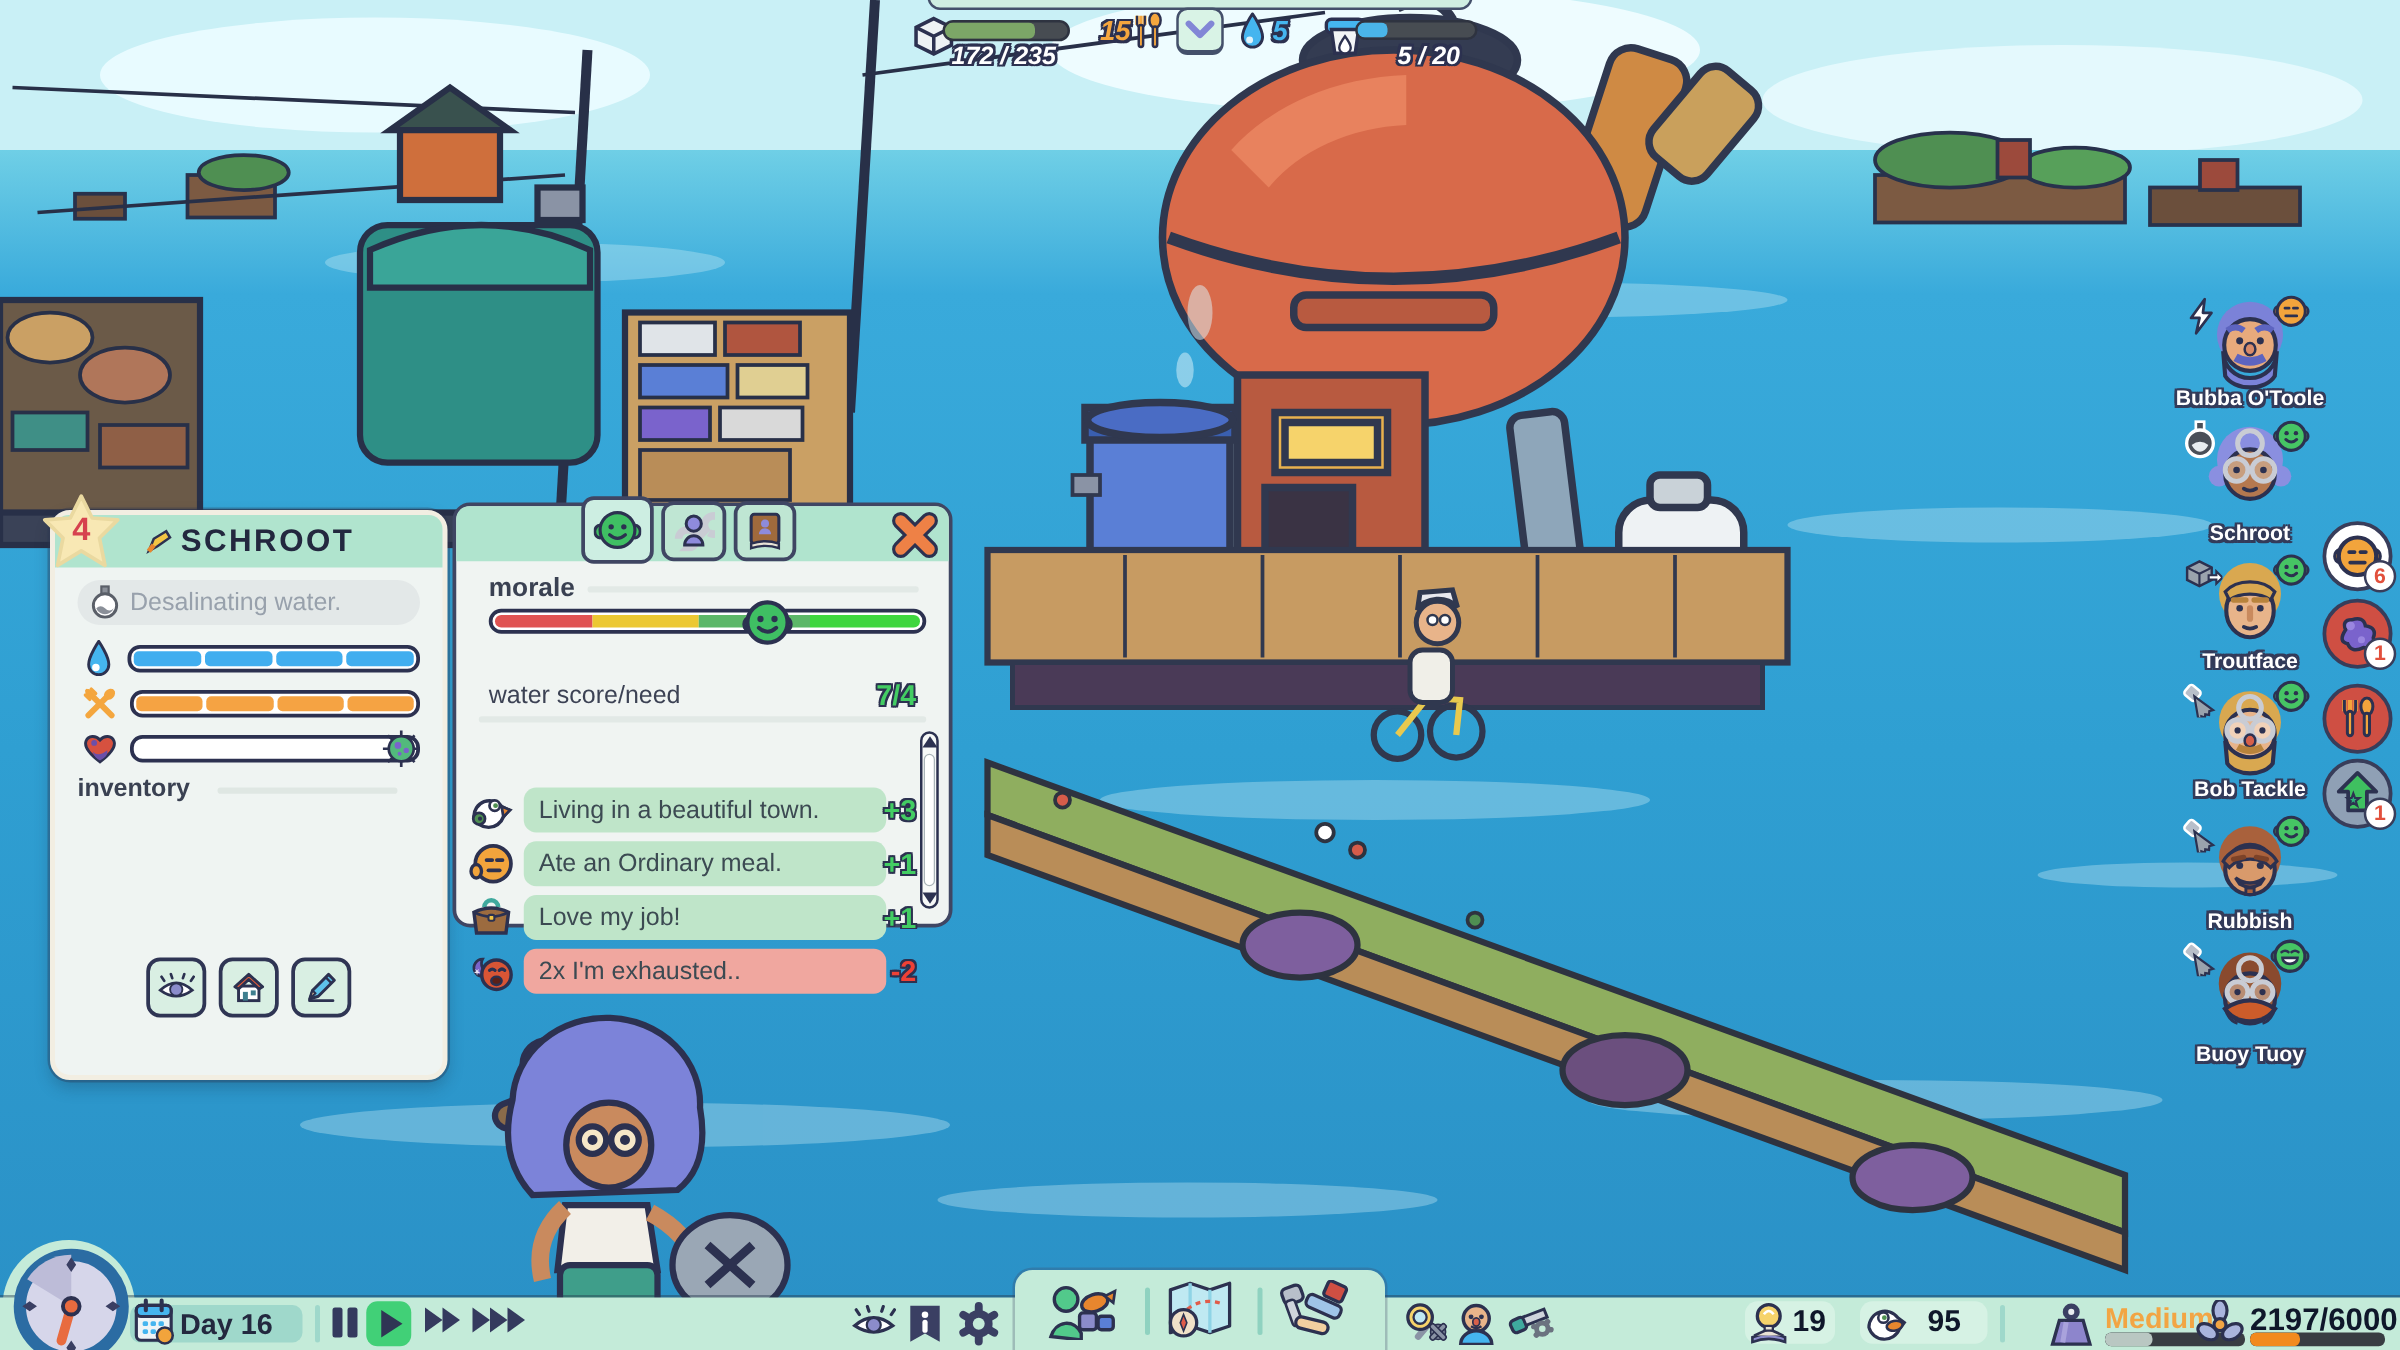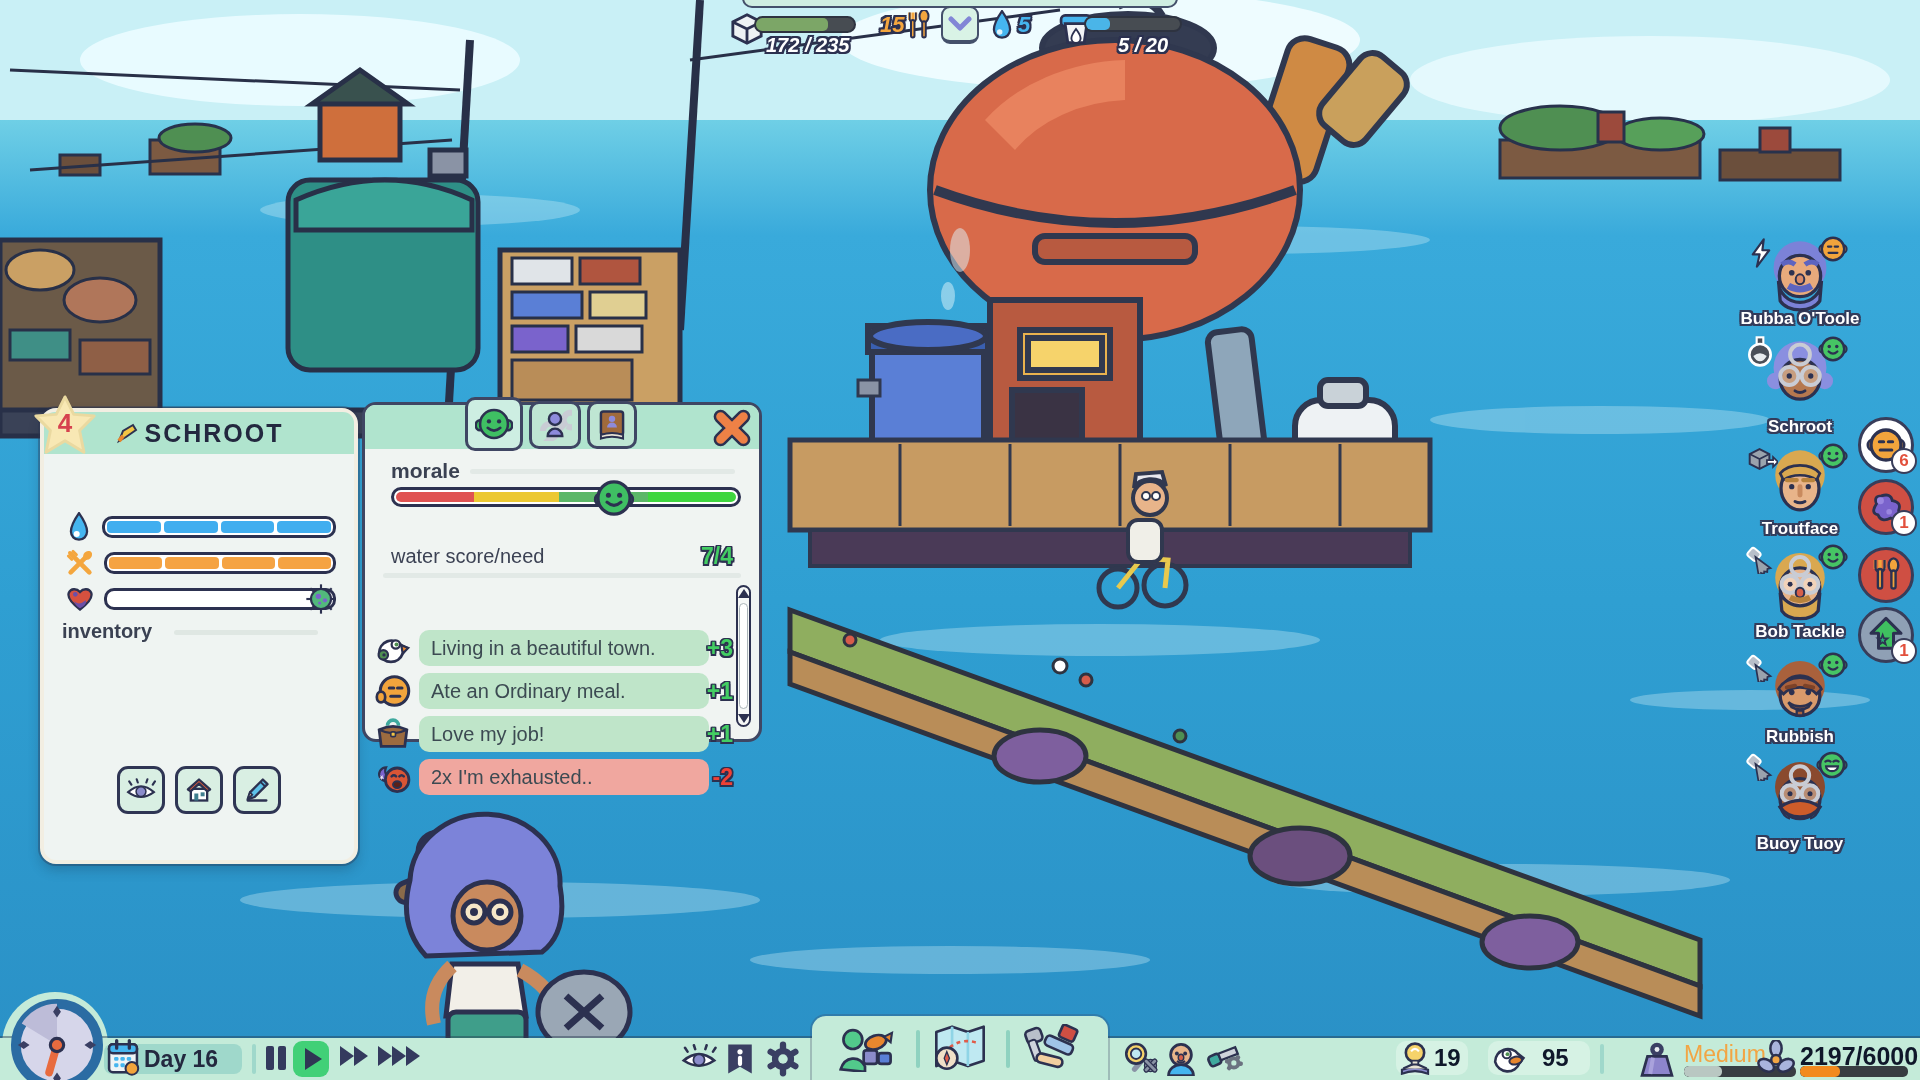--- a/index.html
+++ b/index.html
@@ -243,21 +243,21 @@
 <div class="abs top-mint"></div>
 
 <div class="abs" style="left:730px;top:8px;z-index:6">
   <svg class="abs" style="left:0;top:4px" width="34" height="34" viewBox="0 0 24 24">
     <path d="M12 2 L22 7 L22 17 L12 22 L2 17 L2 7 Z" fill="#eef2f4" stroke="#2c3150" stroke-width="2"></path>
     <path d="M2 7 L12 12 L22 7 M12 12 L12 22" fill="none" stroke="#2c3150" stroke-width="2"></path>
   </svg>
   <div class="abs bar-track" style="left:24px;top:8px;width:102px;height:17px">
     <div class="bar-fill" style="background: rgb(124, 166, 103); width: 73%;"></div>
   </div>
-  <div class="abs topnum ot-w" style="left:36px;top:26px;width:110px;text-align:left">172 / 235</div>
+  <div class="abs topnum ot-w" style="left:18px;top:26px;width:110px;text-align:center">172 / 235</div>
 </div>
 
 <div class="abs topnum ot-or" style="left:880px;top:12px;z-index:6;font-size:22px">15</div>
 <svg class="abs" style="left:906px;top:10px;z-index:6" width="26" height="30" viewBox="0 0 20 24">
   <g stroke="#2c3150" stroke-width="1.6" fill="#f4a63e">
     <path d="M5 2 l0 6 M2.5 2 l0 6 M7.5 2 l0 6" stroke-width="2.2" fill="none" stroke="#f4a63e"></path>
     <path d="M2.5 2 l0 5 a2.5 2.5 0 0 0 5 0 l0 -5" fill="none" stroke="#2c3150" stroke-width="1.4"></path>
     <rect x="3.6" y="8" width="2.8" height="14" rx="1.4"></rect>
     <ellipse cx="14" cy="5" rx="3.6" ry="5"></ellipse>
     <rect x="12.6" y="9" width="2.8" height="13" rx="1.4"></rect>
@@ -294,20 +294,28 @@
       <path d="M4 20 L8 10 L18 4 L21 9 L11 16 Z" fill="#f2c544" stroke="#2c3150" stroke-width="2"></path>
       <path d="M4 20 L8 15" stroke="#e8862e" stroke-width="4"></path>
     </svg>
     <span class="char-name">SCHROOT</span>
   </div>
   <div class="star-badge">
     <svg width="70" height="70" viewBox="0 0 48 48">
       <path d="M24 2 L30 14 L44 15 L34 25 L37 40 L24 32 L11 40 L14 25 L4 15 L18 14 Z" fill="#f8e8b4" stroke="#ead9a0" stroke-width="2" stroke-linejoin="round"></path>
     </svg>
     <div class="abs" style="left:0;top:14px;width:70px;text-align:center;font-size:26px;font-weight:bold;color:#d6424e">4</div>
+  </div>
+  <div class="status-pill">
+    <svg width="24" height="28" viewBox="0 0 20 24">
+      <rect x="7.5" y="1" width="5" height="6" fill="#8a8f98" stroke="#5a5f68" stroke-width="1.5"></rect>
+      <circle cx="10" cy="14" r="8" fill="#fff" stroke="#5a5f68" stroke-width="2"></circle>
+      <path d="M4 16 a6.5 6.5 0 0 0 12 0 q-3 3 -6 0 t-6 0 Z" fill="#8a8f98"></path>
+    </svg>
+    <span class="status-txt">Desalinating water.</span>
   </div>
 
   <div class="stat-row" style="top:102px">
     <svg width="26" height="30" viewBox="0 0 20 26">
       <path d="M10 1 C10 1 3 11 3 17 a7 7 0 0 0 14 0 C17 11 10 1 10 1 Z" fill="#45b5ef" stroke="#2c3150" stroke-width="2"></path>
       <circle cx="8" cy="19" r="2.6" fill="#fff"></circle>
     </svg>
     <div class="seg-track">
         <div class="seg" style="background:#41aeef"></div>
         <div class="seg" style="background:#41aeef"></div>
@@ -872,21 +880,21 @@
 </div>
 
 <div class="abs vdiv" style="left:1600px;top:1044px;height:30px;z-index:21"></div>
 
 <svg class="abs" style="left:1636px;top:1040px;z-index:21" width="42" height="38" viewBox="0 0 30 28">
   <circle cx="15" cy="7" r="5" fill="#3a3f63"></circle>
   <circle cx="15" cy="7" r="1.8" fill="#e8ecef"></circle>
   <path d="M8 12 L22 12 L26 26 L4 26 Z" fill="#8d85cc" stroke="#2c3150" stroke-width="2"></path>
   <path d="M12 13 L10 25" stroke="#a9a2dc" stroke-width="3"></path>
 </svg>
-<div class="abs" style="left:1684px;top:1041px;z-index:21;font-size:23px;font-weight:normal;color:#f2a544">Medium</div>
+<div class="abs" style="left:1684px;top:1041px;z-index:21;font-size:23px;font-weight:bold;color:#f2a544">Medium</div>
 <div class="abs mini-track" style="left:1684px;top:1066px;width:112px">
   <div class="mini-fill" style="background: rgb(185, 199, 194); width: 34%;"></div>
 </div>
 
 <svg class="abs" style="left:1756px;top:1040px;z-index:21" width="40" height="38" viewBox="0 0 28 27">
   <g fill="#a9b4dc" stroke="#2c3150" stroke-width="1.8">
     <ellipse cx="14" cy="6" rx="4" ry="6"></ellipse>
     <ellipse cx="7" cy="18" rx="4" ry="6" transform="rotate(120 7 18)"></ellipse>
     <ellipse cx="21" cy="18" rx="4" ry="6" transform="rotate(240 21 18)"></ellipse>
   </g>

